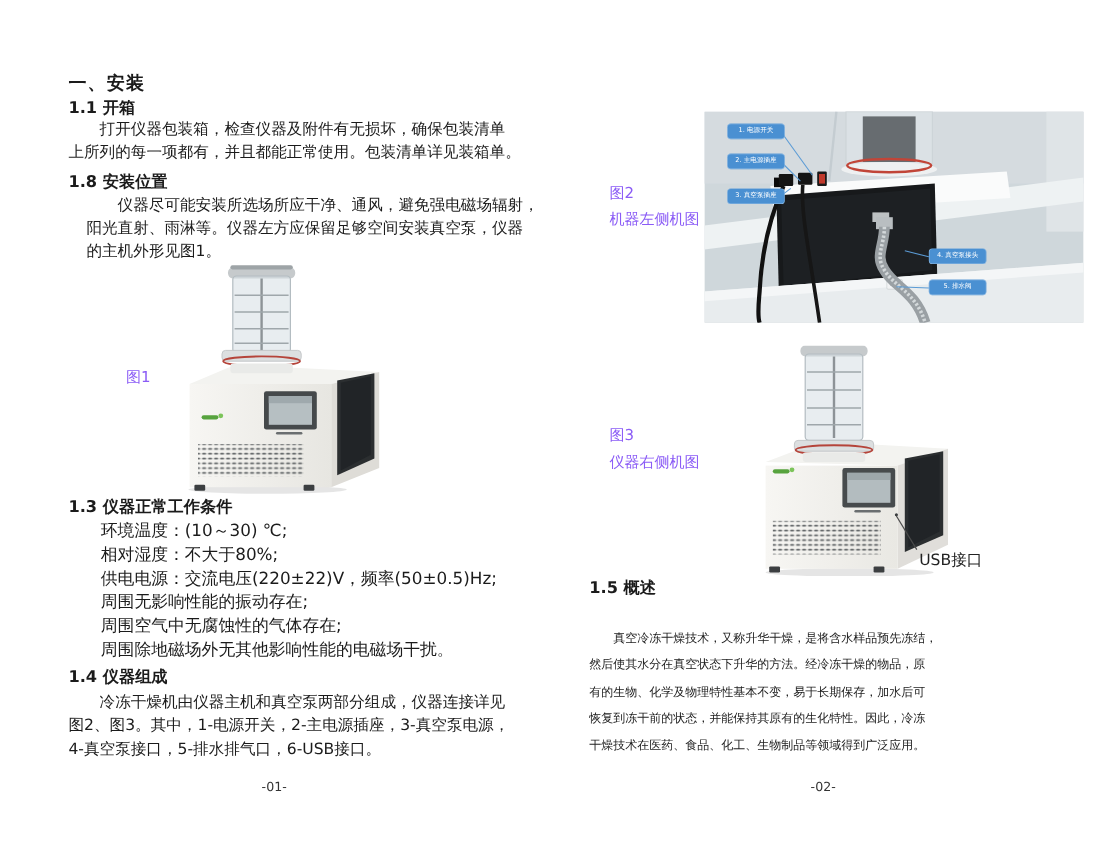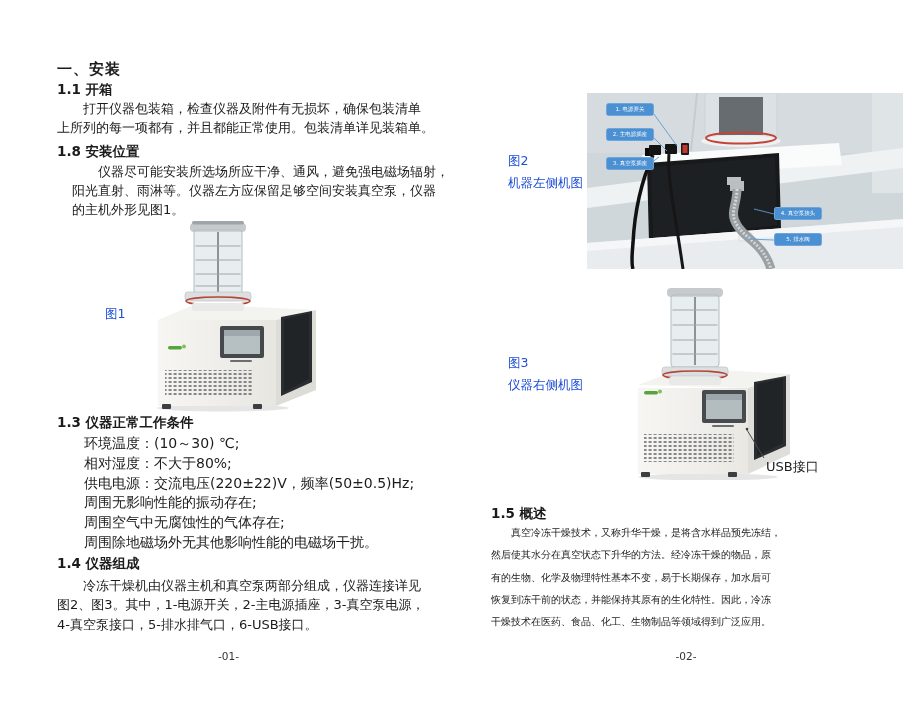--- a/index.html
+++ b/index.html
@@ -7,21 +7,21 @@
     width:915px;height:701px;background:#ffffff;position:relative;overflow:hidden;
     font-family:"DejaVu Sans","Liberation Sans",sans-serif;color:#1b1b1b;
   }
   .abs{position:absolute;}
   .h1{font-size:15px;font-weight:bold;letter-spacing:1px;}
   .h2{font-size:13.5px;font-weight:bold;}
   .body-l{font-size:13px;line-height:19px;white-space:pre-line;}
   .list-l{font-size:14px;line-height:19.8px;white-space:pre-line;}
   .body-l4{font-size:13px;line-height:19.3px;white-space:pre-line;}
   .body-r{font-size:10px;line-height:22.3px;white-space:pre-line;}
-  .cap{font-size:12.5px;line-height:22px;white-space:pre-line;color:#1d4ed8;}
+  .cap{font-size:12.5px;line-height:22px;white-space:pre-line;color:#8b5cf6;}
   .pagenum{font-size:10.5px;text-align:center;color:#333;}
   .photo-label{
     position:absolute;background:#4a90d2;color:#fff;border-radius:3px;
     font-size:5.5px;line-height:13px;text-align:center;width:48px;height:13px;
     overflow:hidden;box-shadow:0 0 0 .5px rgba(255,255,255,.4) inset;
   }
   .usb-label{font-size:13px;color:#222;}
   svg{display:block;}
 </style>
 </head>
@@ -212,20 +212,20 @@
       <rect x="34" y="79" width="66" height="9" rx="3" fill="#dcdfe0" stroke="#c2c6c8" stroke-width="0.8"></rect>
       <ellipse cx="67" cy="87" rx="32" ry="4" fill="none" stroke="#b5443a" stroke-width="1.6"></ellipse>
       <rect x="41" y="89" width="52" height="8" rx="2" fill="#e9eae8"></rect>
     </g>
     <circle cx="119" cy="141" r="1.3" fill="#3a3d3f"></circle>
     <line x1="119" y1="142" x2="136" y2="170" stroke="#4a4a4a" stroke-width="1"></line>
   </svg>
 </div>
 <div class="abs usb-label" style="left:766px;top:458px;">USB接口</div>
 
-<div class="abs h2" style="left:491px;top:505px;">1.5 概述</div>
+<div class="abs h2" style="left:491px;top:481px;">1.5 概述</div>
 <div class="abs body-r" style="left:491px;top:522px;width:416px;">　　真空冷冻干燥技术，又称升华干燥，是将含水样品预先冻结，
 然后使其水分在真空状态下升华的方法。经冷冻干燥的物品，原
 有的生物、化学及物理特性基本不变，易于长期保存，加水后可
 恢复到冻干前的状态，并能保持其原有的生化特性。因此，冷冻
 干燥技术在医药、食品、化工、生物制品等领域得到广泛应用。</div>
 
 <div class="abs pagenum" style="left:457px;top:650px;width:458px;">-02-</div>
 
 </body></html>

